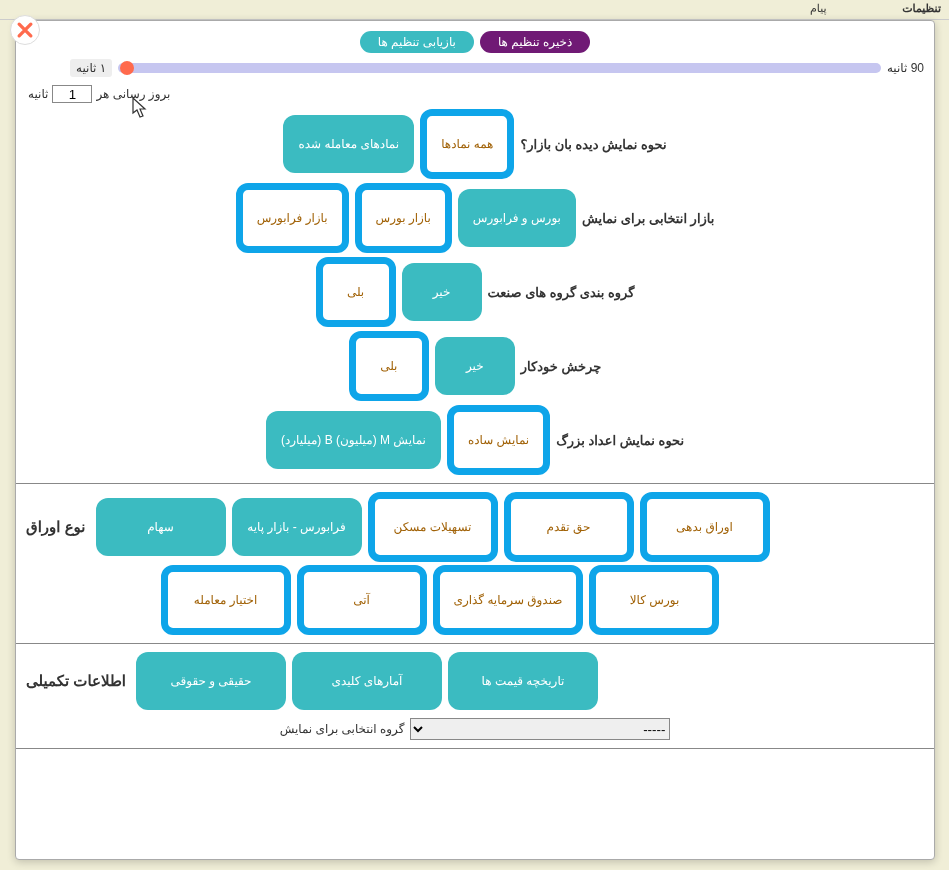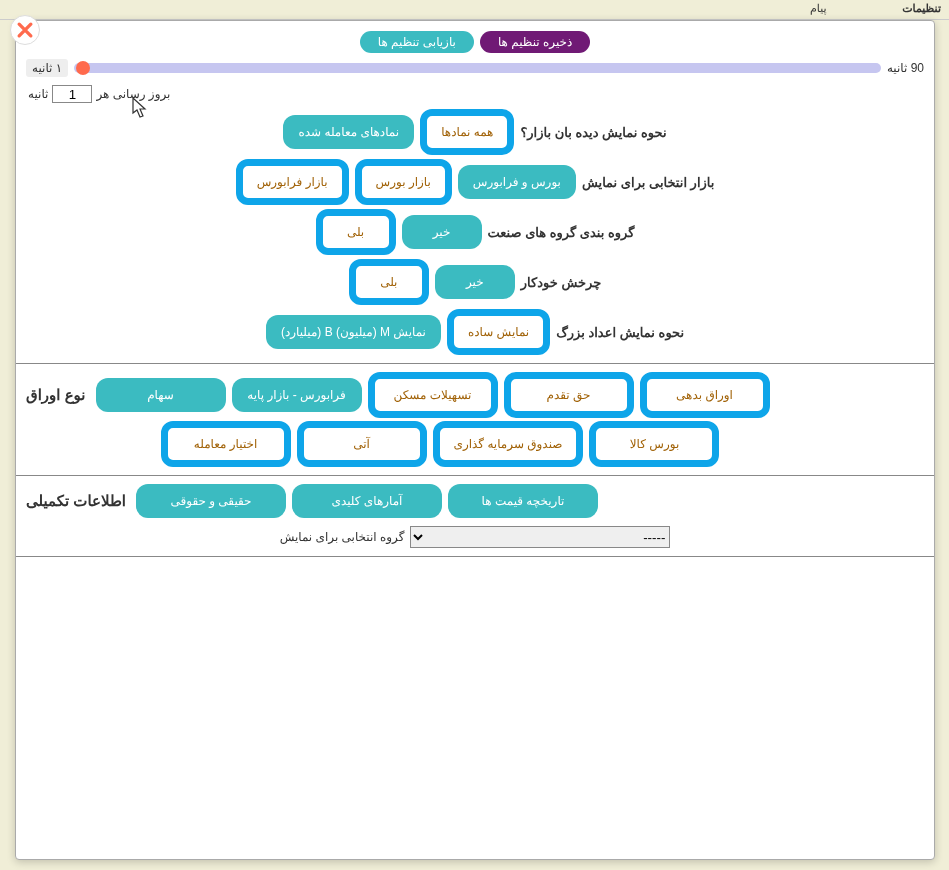--- a/index.html
+++ b/index.html
@@ -92,21 +92,21 @@
   }
   .btn-teal { background: #3bbbc1; color: #fff; }
   .btn-orange { background: #701a75; color: #fff; }
   .slider-wrap {
     display: flex;
     align-items: center;
     padding: 0 10px;
     margin: 6px 0;
   }
   .slider-label-r { margin-left: 6px; font-size: 12px; white-space: nowrap; }
-  .slider-label-l { margin-right: 6px; font-size: 12px; white-space: nowrap; background:#eee; padding:2px 6px; border-radius:3px;}
+  .slider-label-l { margin-right: 6px; font-size: 12px; white-space: nowrap; background:#eee; padding:2px 6px; border-radius:3px;margin-left:44px;}
   .slider-track {
     flex: 1;
     height: 10px;
     background: #c6c6f0;
     border-radius: 5px;
     position: relative;
   }
   .slider-thumb {
     position: absolute;
     right: 2px;
@@ -145,21 +145,21 @@
     flex-wrap: wrap;
   }
   .opt-label {
     font-weight: bold;
     font-size: 13px;
   }
   .pill {
     display: inline-block;
     min-width: 80px;
     text-align: center;
-    padding: 9px 14px;
+    padding: 21px 14px;
     border-radius: 12px;
     font-size: 12px;
     cursor: pointer;
     border: 1px solid transparent;
   }
   .pill-teal { background: #3bbbc1; color: #fff; }
   .pill-grey { background: #fff; color: #a16207; border: 7px solid #0ea5e9; }
   .divider { border-top: 1px solid #888; margin: 8px 0; }
   .securities-row, .securities-row2 {
     display: flex;

